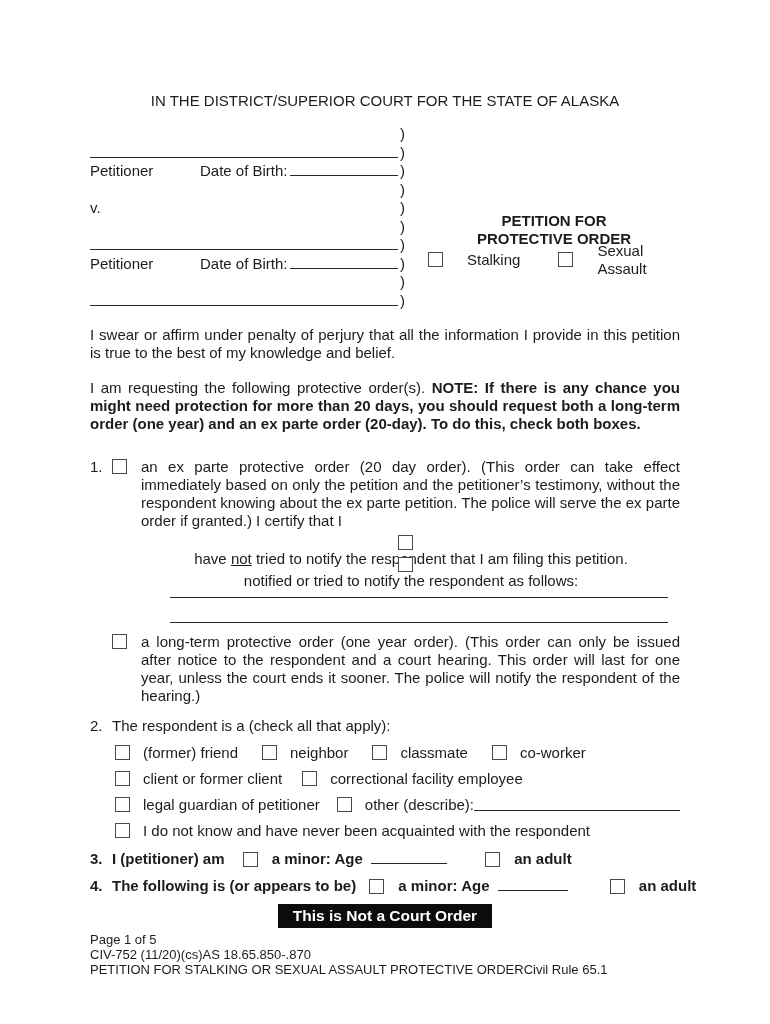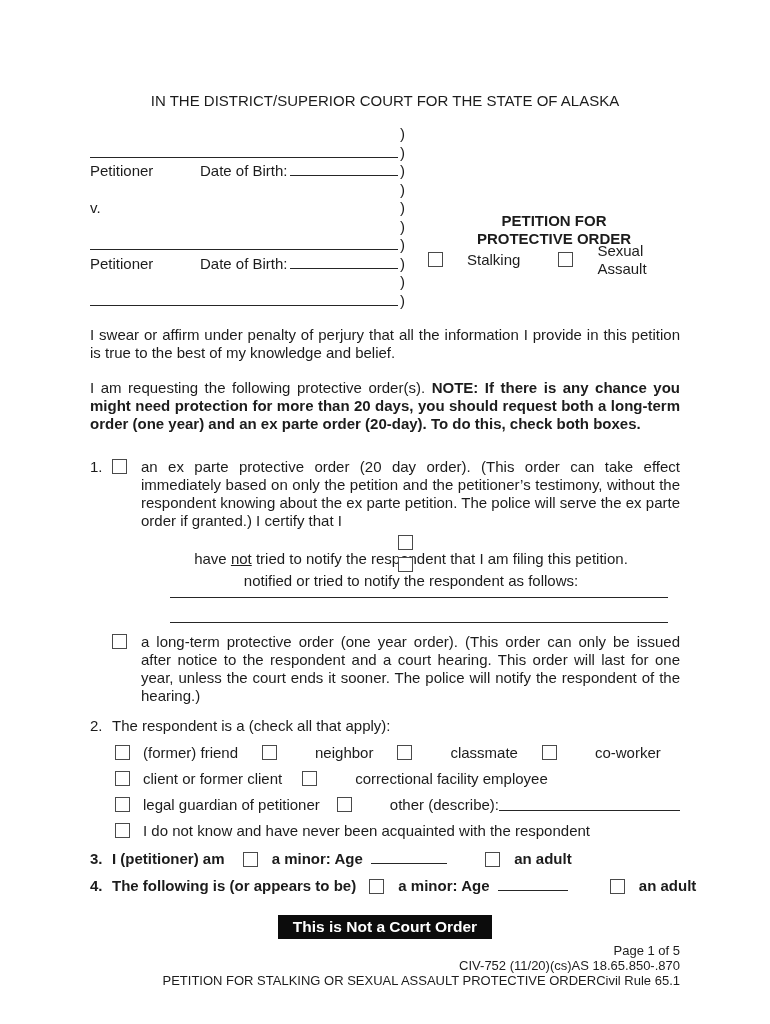--- a/index.html
+++ b/index.html
@@ -60,35 +60,35 @@
   .write-line { margin-left:80px; margin-top:23px; border-bottom:1.6px solid #262626; height:1px; width:498px; }
   .write-line + .write-line { margin-top:24px; }
 
   .longterm { display:flex; margin-top:10px; margin-left:22px; }
   .longterm .cb { margin-right:14px; margin-top:1px; }
 
   .item2-head { display:flex; margin-top:12px; }
   .opt-row { display:flex; align-items:center; margin-left:25px; margin-top:9px; height:17px; }
   .opt { display:flex; align-items:center; }
   .opt .cb { margin-right:13px; }
-  .opt + .opt { margin-left:24px;gap:25px; }
+  .opt + .opt { margin-left:24px; }
   .opt-fill { flex:1; align-self:flex-end; margin-bottom:2px; }
 
   .minor-row { margin-top:11px; white-space:nowrap;font-weight:bold; }
   .minor-row .num { display:inline-block; }
   .age-blank { display:inline-block; height:1px; border-bottom:1.5px solid #262626; }
 
   
-  .banner-wrap { text-align:center; margin-top:20px; }
+  .banner-wrap { text-align:center; margin-top:9px; }
   .banner {
     display:inline-block; background:#0c0c0c; color:#fff; font-weight:bold;
     font-size:15.5px; line-height:17px; padding:3px 15px 4px 15px;
   }
   .footer { margin-top:4px; font-size:13px; line-height:15px; }
-  .f-row { display:flex; justify-content:flex-end; }
+  .f-row { display:flex; justify-content:flex-start; }
 </style>
 </head>
 <body>
 
 <div class="page">
 
   <div class="court-title">IN THE DISTRICT/SUPERIOR COURT FOR THE STATE OF ALASKA</div>
 
   <div class="caption">
     <div class="cap-left">

